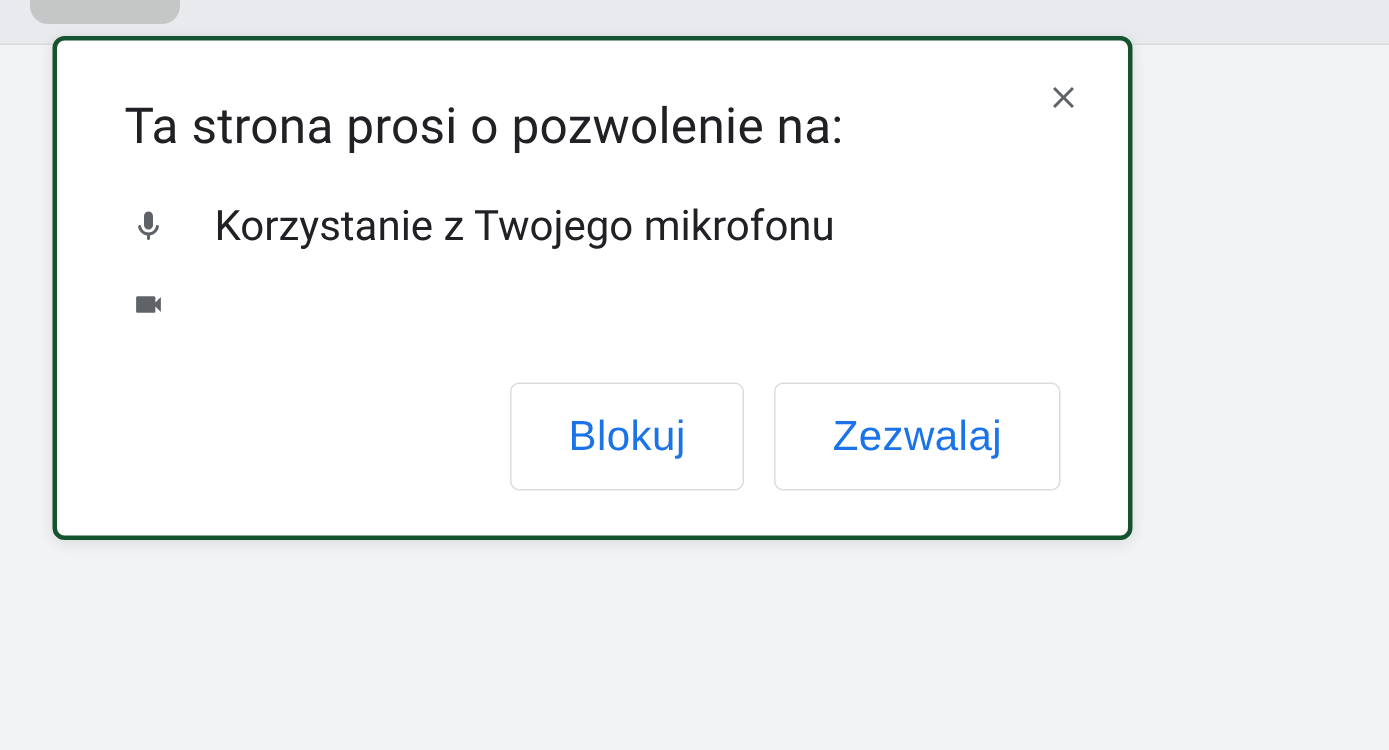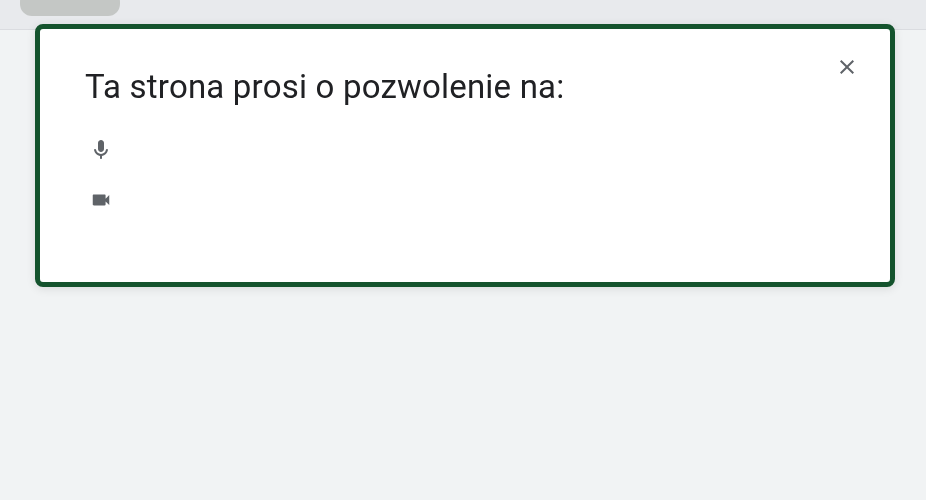--- a/index.html
+++ b/index.html
@@ -29,23 +29,23 @@
       left: 20px;
       width: 100px;
       height: 26px;
       background: #c4c7c5;
       border-radius: 12px;
     }
     .dialog {
       position: absolute;
       top: 24px;
       left: 35px;
-      width: 860px;
+      width: 720px;
       background: #ffffff;
-      border: 5px solid #14532d;
+      border: 3px solid #14532d;
       border-radius: 8px;
       box-shadow: 0 2px 10px rgba(0,0,0,0.1);
       padding: 0;
     }
     .close-btn {
       position: absolute;
       top: 25px;
       right: 28px;
       width: 30px;
       height: 30px;
@@ -126,26 +126,29 @@
 
   <div class="dialog-content">
     <div class="dialog-title">Ta strona prosi o pozwolenie na:</div>
 
     <div class="permission-item">
       <div class="permission-icon">
         <svg width="24" height="28" viewBox="0 0 24 24">
           <path d="M12 14c1.66 0 3-1.34 3-3V5c0-1.66-1.34-3-3-3S9 3.34 9 5v6c0 1.66 1.34 3 3 3zm5.91-3c-.49 0-.9.36-.98.85C16.52 14.2 14.47 16 12 16s-4.52-1.8-4.93-4.15c-.08-.49-.49-.85-.98-.85-.61 0-1.09.54-1 1.14.49 3 2.89 5.35 5.91 5.78V20c0 .55.45 1 1 1s1-.45 1-1v-2.08c3.02-.43 5.42-2.78 5.91-5.78.1-.6-.39-1.14-1-1.14z"></path>
         </svg>
       </div>
+      <div class="permission-text">Korzystanie z Twojego mikrofonu</div>
     </div>
 
     <div class="permission-item">
       <div class="permission-icon">
         <svg width="30" height="22" viewBox="0 0 24 24">
           <path d="M17 10.5V7c0-.55-.45-1-1-1H4c-.55 0-1 .45-1 1v10c0 .55.45 1 1 1h12c.55 0 1-.45 1-1v-3.5l4 4v-11l-4 4z"></path>
         </svg>
       </div>
     </div>
 
     <div class="button-row">
+      <button class="btn">Blokuj</button>
+      <button class="btn">Zezwalaj</button>
     </div>
   </div>
 </div>
 
 </body></html>

